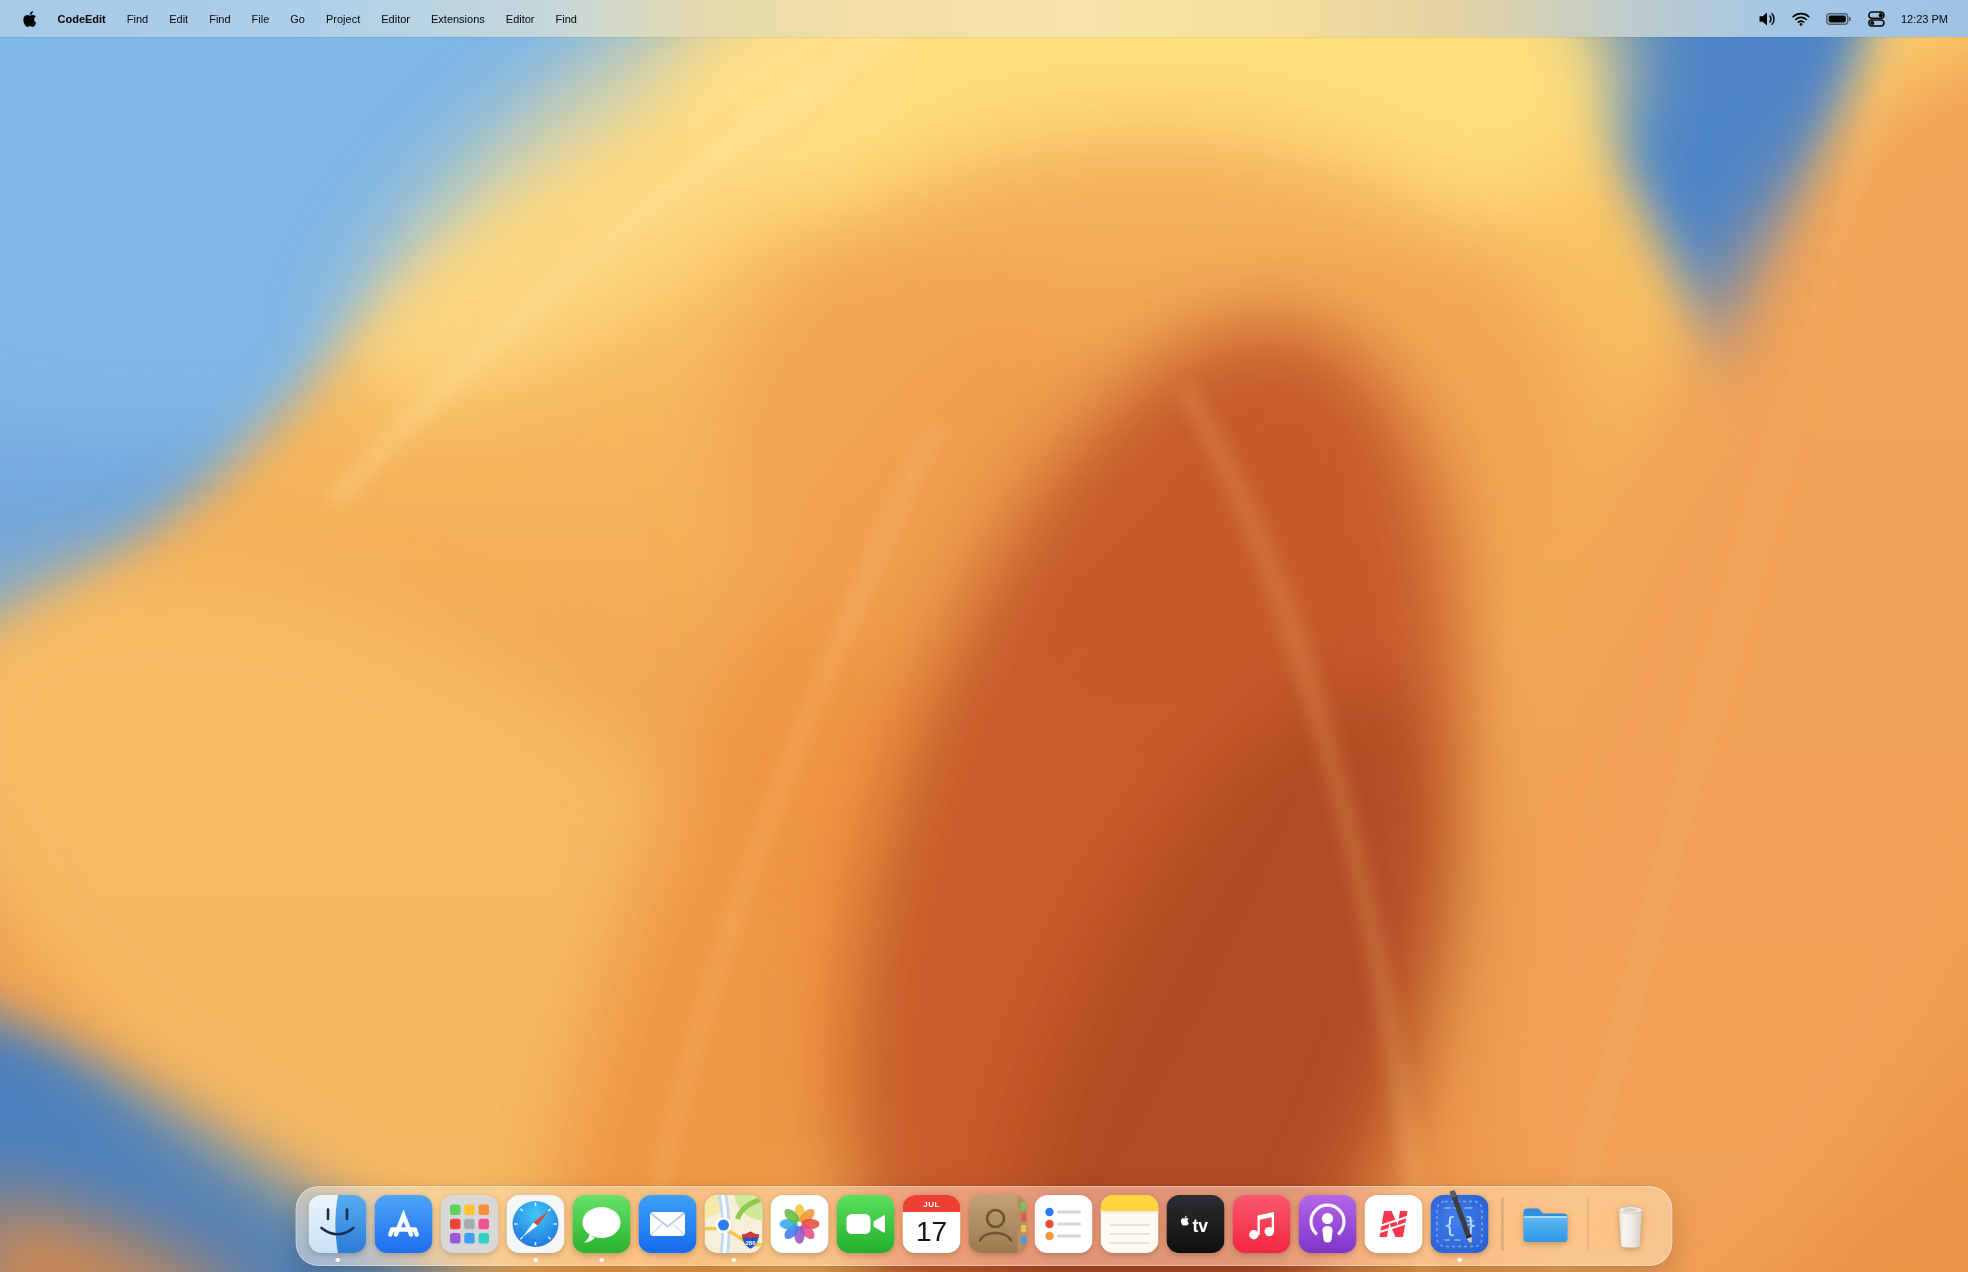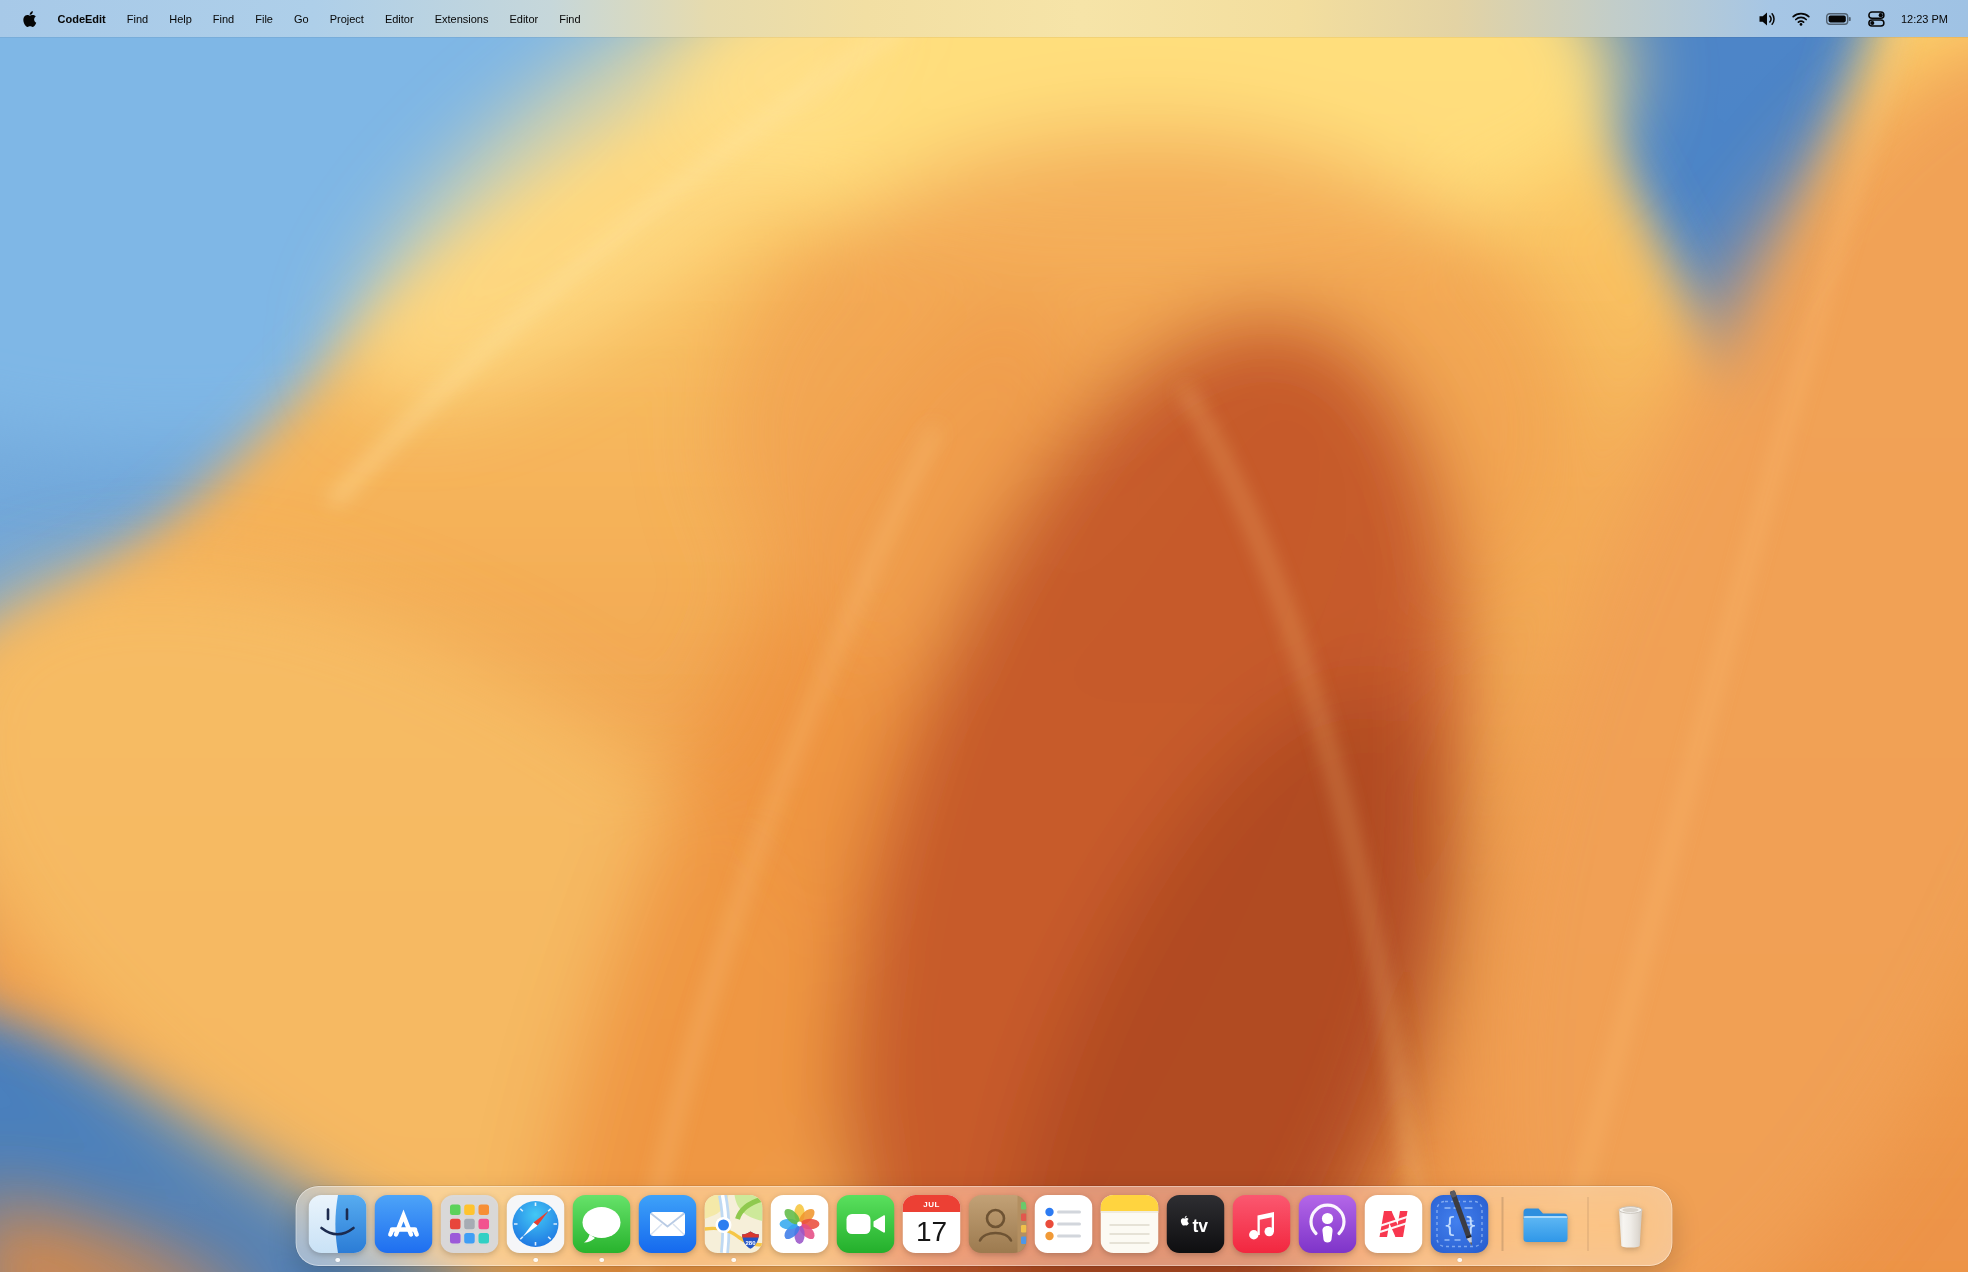--- a/index.html
+++ b/index.html
@@ -113,21 +113,21 @@
 
 <div class="menubar">
   <div class="mb-left">
     <span class="apple-wrap">
       <svg width="15" height="18" viewBox="0 0 15 18">
         <path fill="#060606" d="M12.1 9.6c0-2 1.64-2.96 1.71-3-.93-1.36-2.38-1.55-2.9-1.57-1.23-.12-2.4.72-3.02.72-.62 0-1.58-.7-2.6-.68-1.34.02-2.57.78-3.26 1.98-1.39 2.41-.36 5.98 1 7.94.66.96 1.45 2.03 2.49 2 1-.04 1.38-.65 2.58-.65 1.2 0 1.55.65 2.6.63 1.08-.02 1.76-.98 2.42-1.94.76-1.11 1.07-2.19 1.09-2.24-.02-.01-2.08-.8-2.11-3.19zM10.03 3.7c.55-.66.92-1.58.82-2.5-.79.03-1.75.53-2.32 1.19-.51.59-.96 1.53-.84 2.43.88.07 1.79-.45 2.34-1.12z"></path>
       </svg>
     </span>
     <span class="mb-item app-name">CodeEdit</span>
     <span class="mb-item">Find</span>
-    <span class="mb-item">Help</span>
+    <span class="mb-item">Edit</span>
     <span class="mb-item">Find</span>
     <span class="mb-item">File</span>
     <span class="mb-item">Go</span>
     <span class="mb-item">Project</span>
     <span class="mb-item">Editor</span>
     <span class="mb-item">Extensions</span>
     <span class="mb-item">Editor</span>
     <span class="mb-item">Find</span>
   </div>
   <div class="mb-right">

